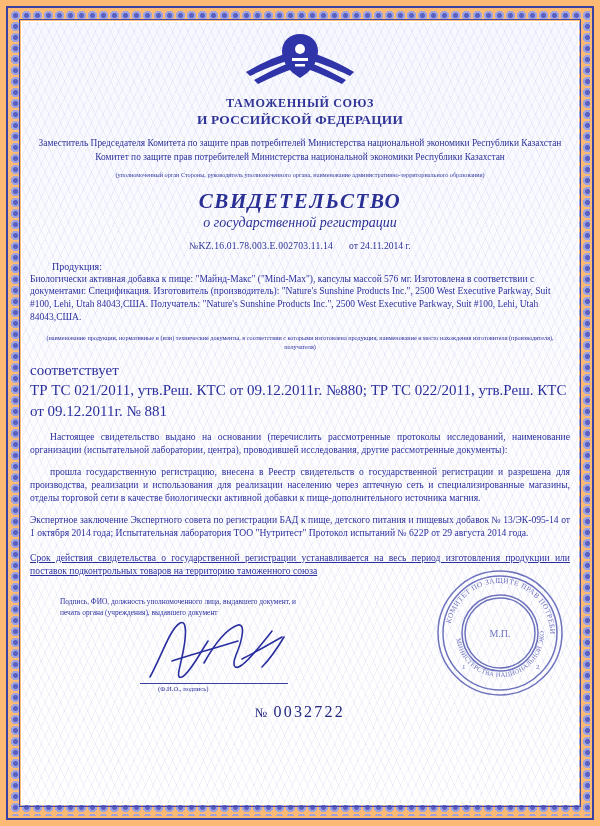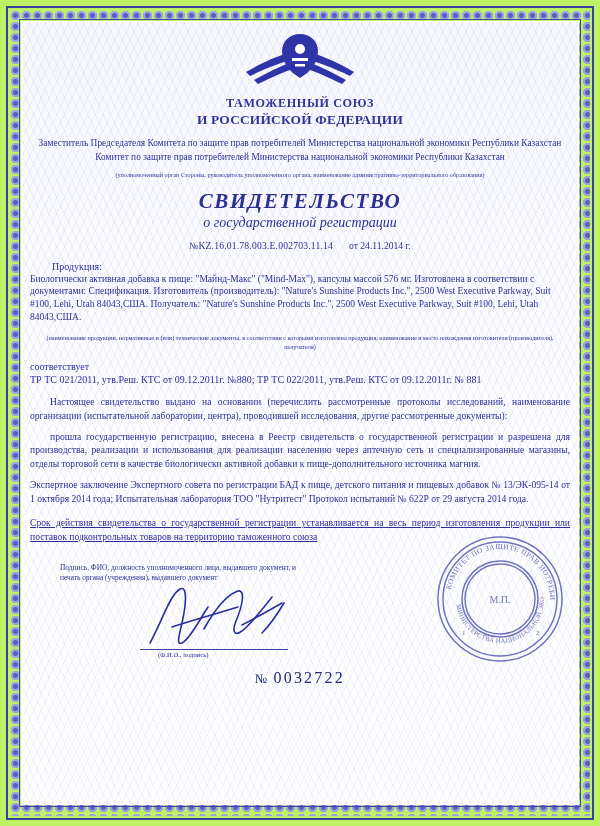--- a/index.html
+++ b/index.html
@@ -14,21 +14,21 @@
     color: #2b2f9c;
     overflow: hidden;
   }
 
   
   .cert {
     position: relative;
     width: 600px;
     height: 826px;
     box-sizing: border-box;
-    background: #bef264;
+    background: #fdba74;
   }
   .border-outer {
     position: absolute;
     left: 6px; top: 6px; right: 6px; bottom: 6px;
     border: 2px solid #3b3fa0;
     box-sizing: border-box;
   }
   .scallop {
     position: absolute;
     left: 10px; top: 10px; right: 10px; bottom: 10px;
@@ -154,21 +154,21 @@
   }
   .caption2 {
     margin-top: 11px;
     text-align: center;
     font-size: 6.2px;
     line-height: 1.3;
     padding: 0 10px;
   }
   .sootv {
     margin-top: 9px;
-    font-size: 10px;
+    font-size: 15px;
     line-height: 1.38;
   }
   .para {
     margin-top: 8px;
     font-size: 9.6px;
     line-height: 1.4;
     text-align: justify;
   }
   .para.indent { text-indent: 20px; }
 

